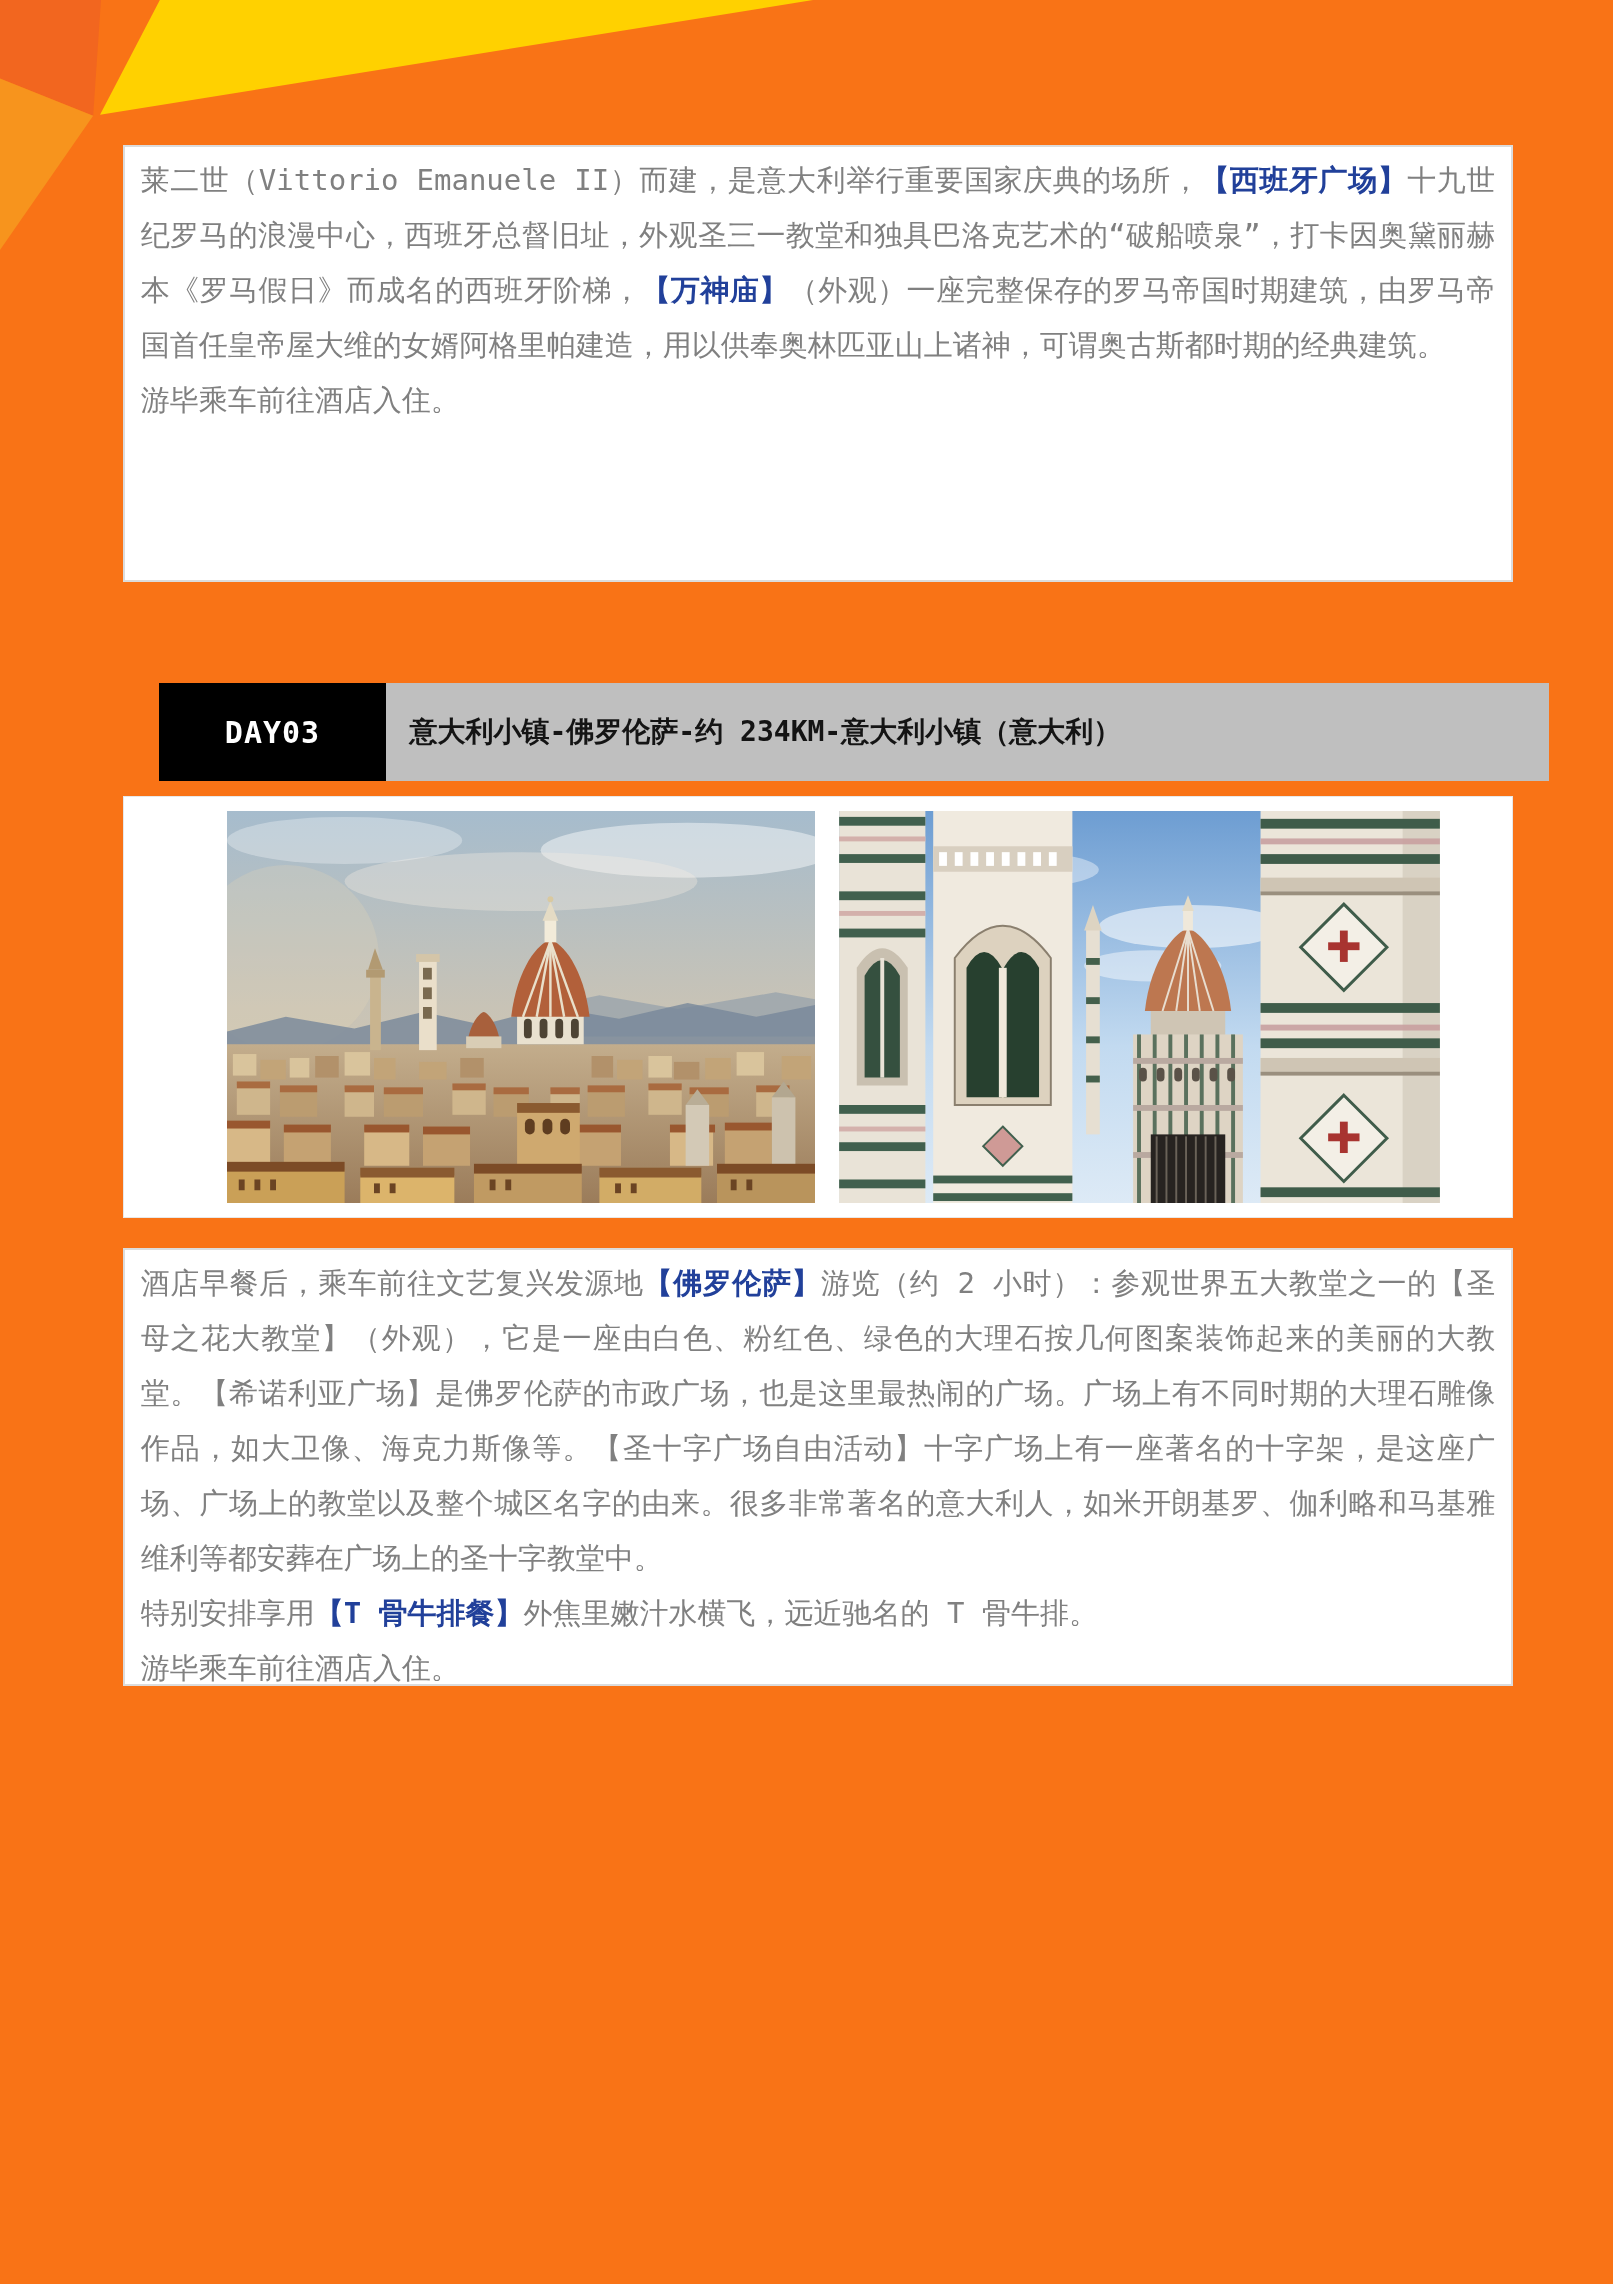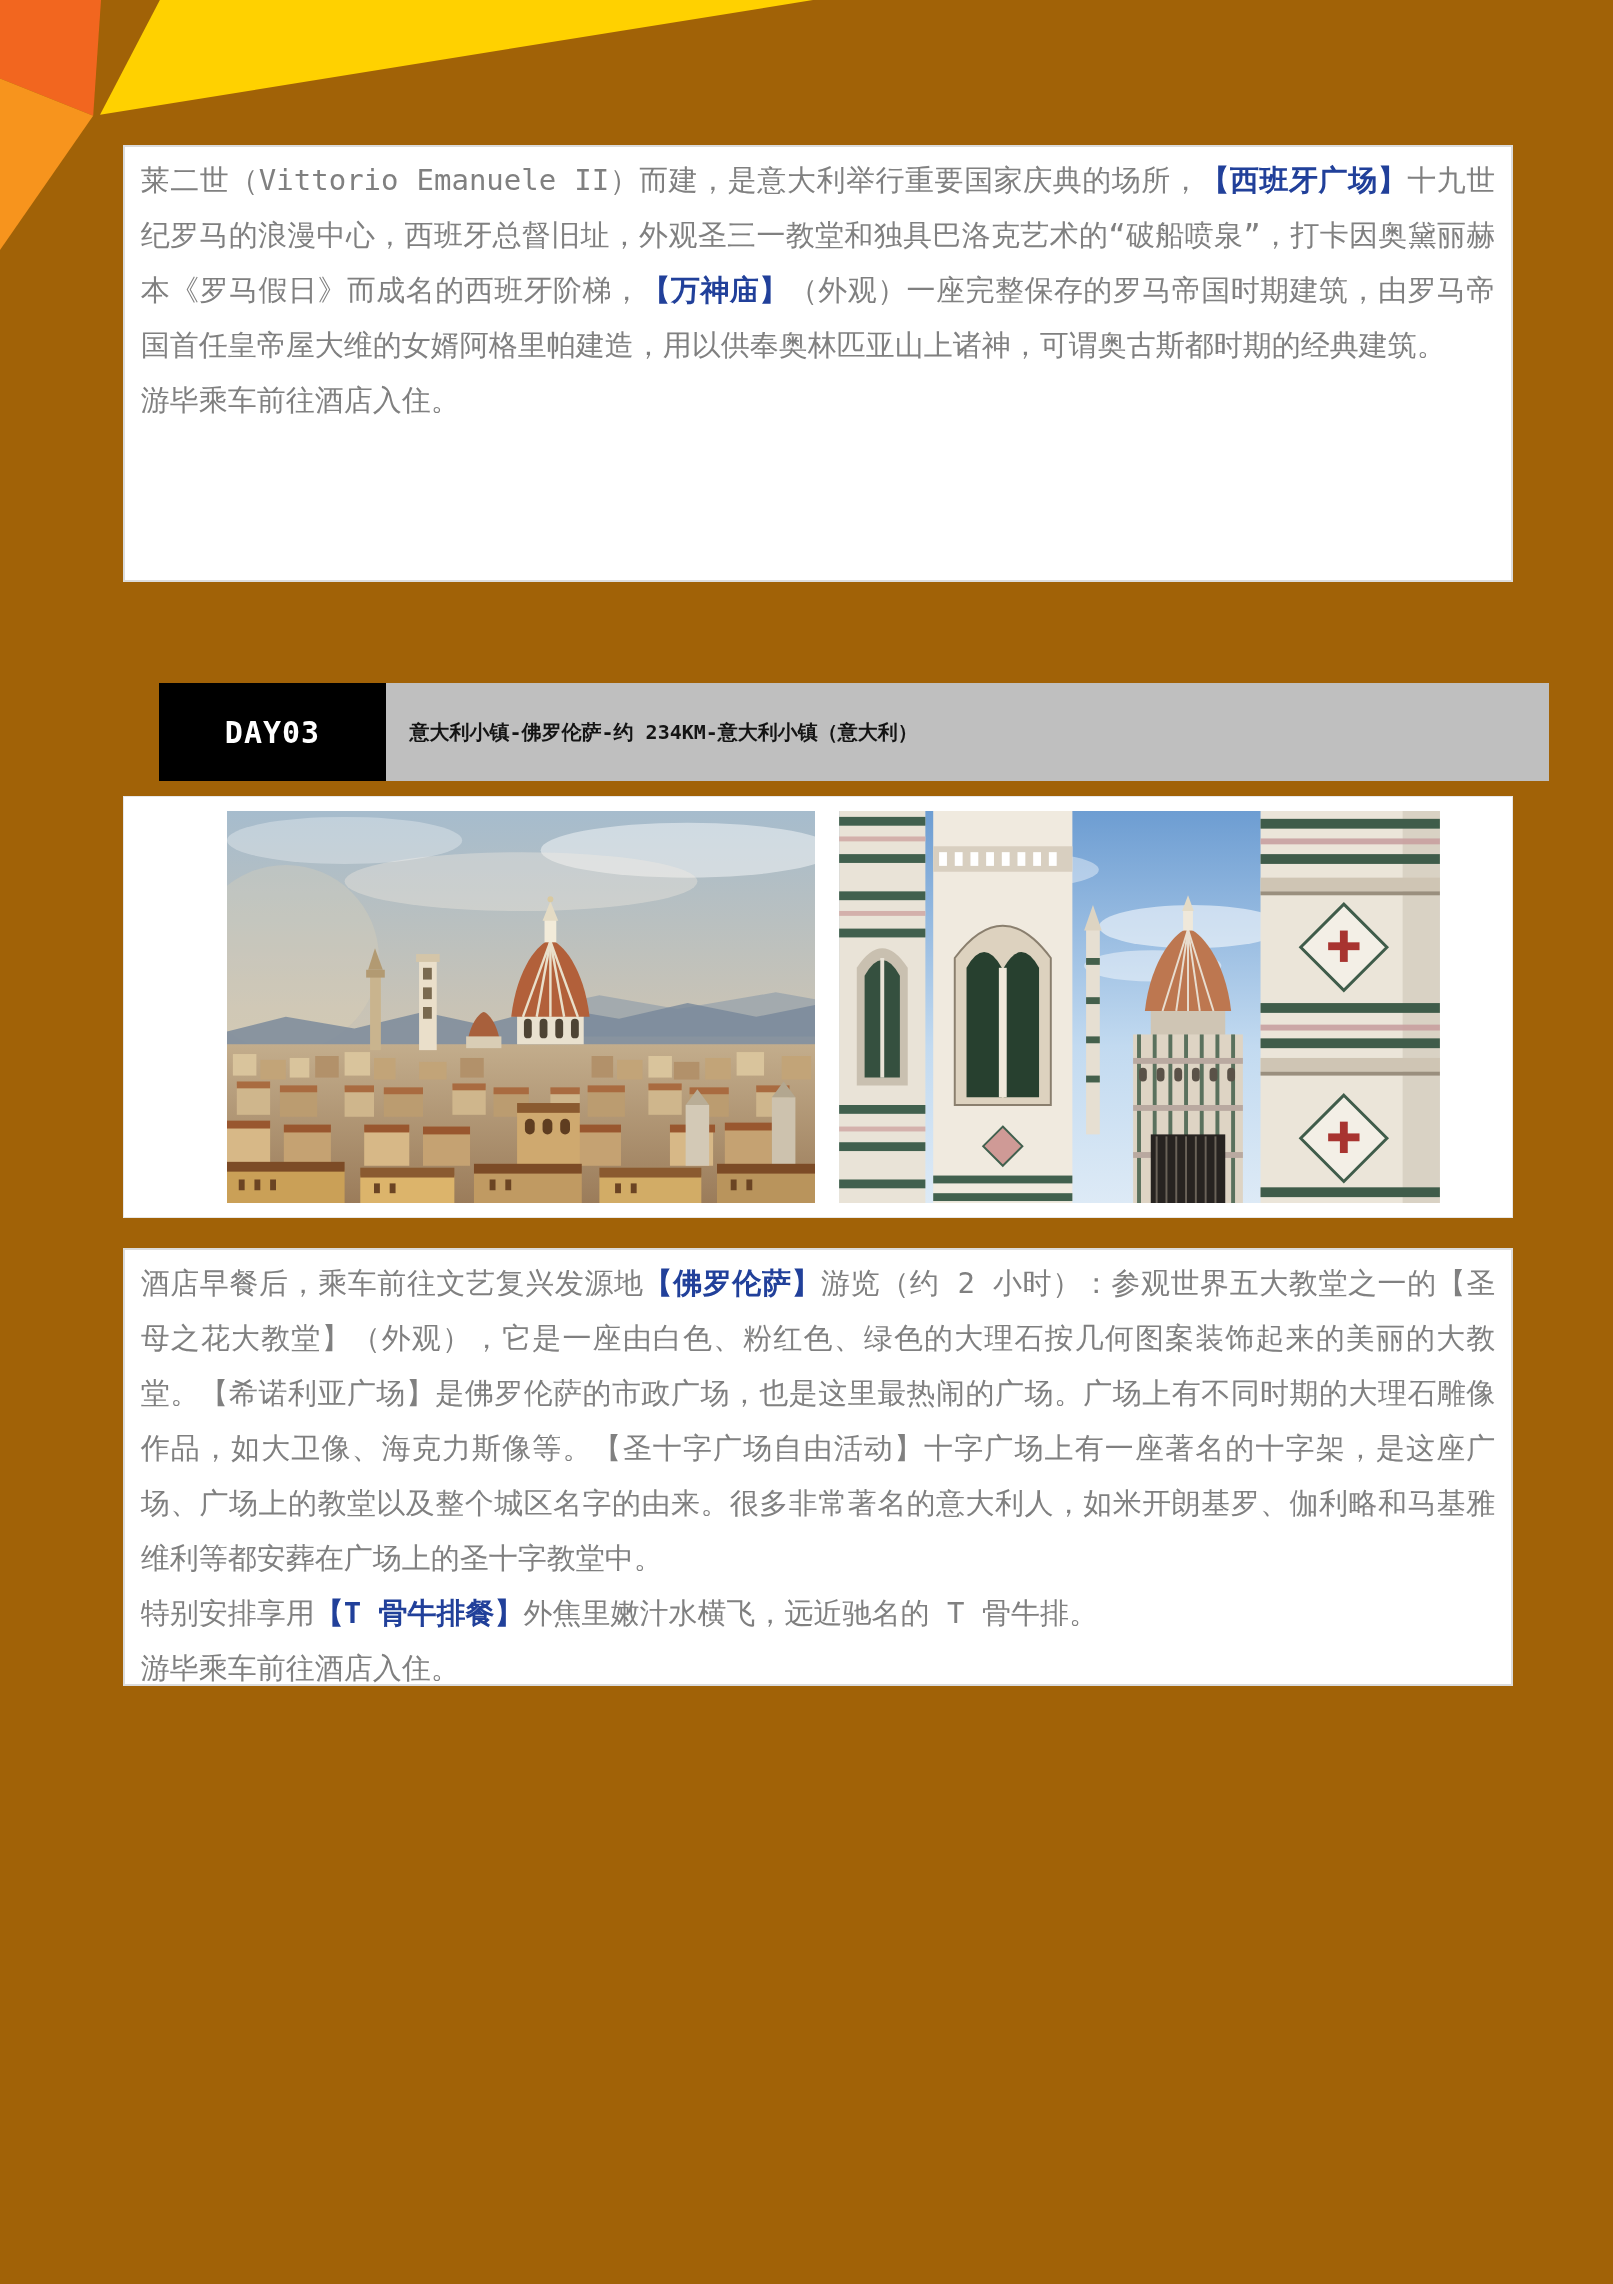--- a/index.html
+++ b/index.html
@@ -1,29 +1,29 @@
 <!DOCTYPE html>
 <html><head>
 <meta charset="utf-8">
 <style>
   html,body{margin:0;padding:0;background:#ffffff;}
-  .canvas{position:relative;width:1613px;height:2285px;background:#a16207;overflow:hidden;
+  .canvas{position:relative;width:1613px;height:2285px;background:#f97316;overflow:hidden;
           font-family:"DejaVu Sans Mono","DejaVu Sans","Liberation Sans",sans-serif;}
   .corner{position:absolute;left:0;top:0;}
   .textbox{position:absolute;left:123px;width:1390px;box-sizing:border-box;background:#fff;
            border:2px solid #dcdcdc;padding:5.9px 15.7px 0 15.7px;color:#808080;
            font-size:29px;line-height:55px;text-align:justify;}
   .box1{top:145px;height:437px;}
   .box2{top:1248px;height:438px;}
   .para{margin:0;}
   .hl{color:#21409a;font-weight:bold;}
   .day-row{position:absolute;left:123px;width:1390px;height:98px;display:flex;}
   .day-badge{width:227px;background:#000;color:#fff;font-weight:bold;font-size:30px;
              display:flex;align-items:center;justify-content:center;letter-spacing:1px;}
-  .day-title{flex:1;background:#bfbfbf;color:#141414;font-weight:bold;font-size:20px;
+  .day-title{flex:1;background:#bfbfbf;color:#141414;font-weight:bold;font-size:28px;
              display:flex;align-items:center;padding-left:23.5px;box-sizing:border-box;}
   .photo-cell{position:absolute;left:123px;top:796px;width:1390px;height:422px;
               border:1px solid #e8e8e8;box-sizing:border-box;background:#fff;}
   .photo{position:absolute;margin:0;padding:0;}
   .photo svg{display:block;}
   #ph1{left:227px;top:811px;}
   #ph2{left:839px;top:811px;}
 </style>
 </head>
 <body>

